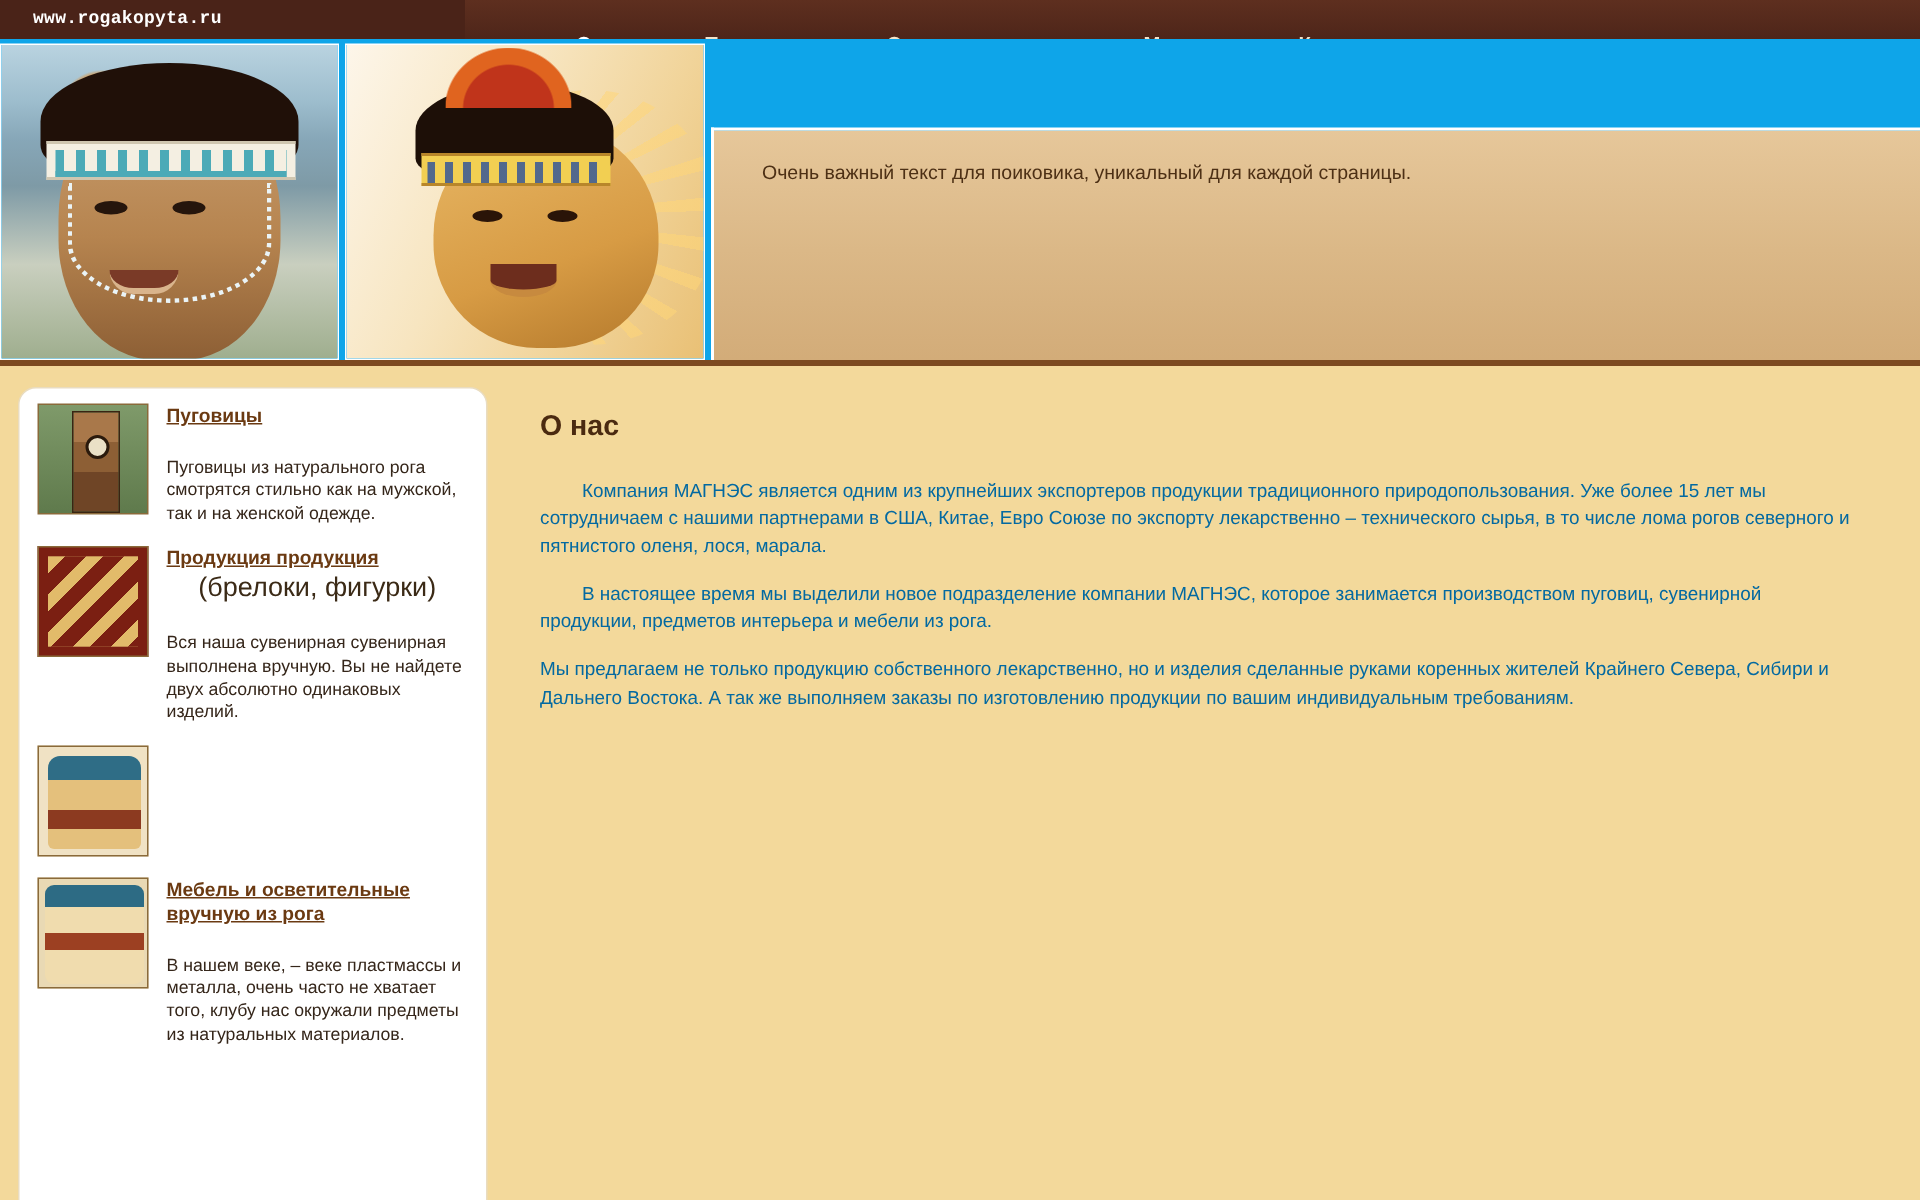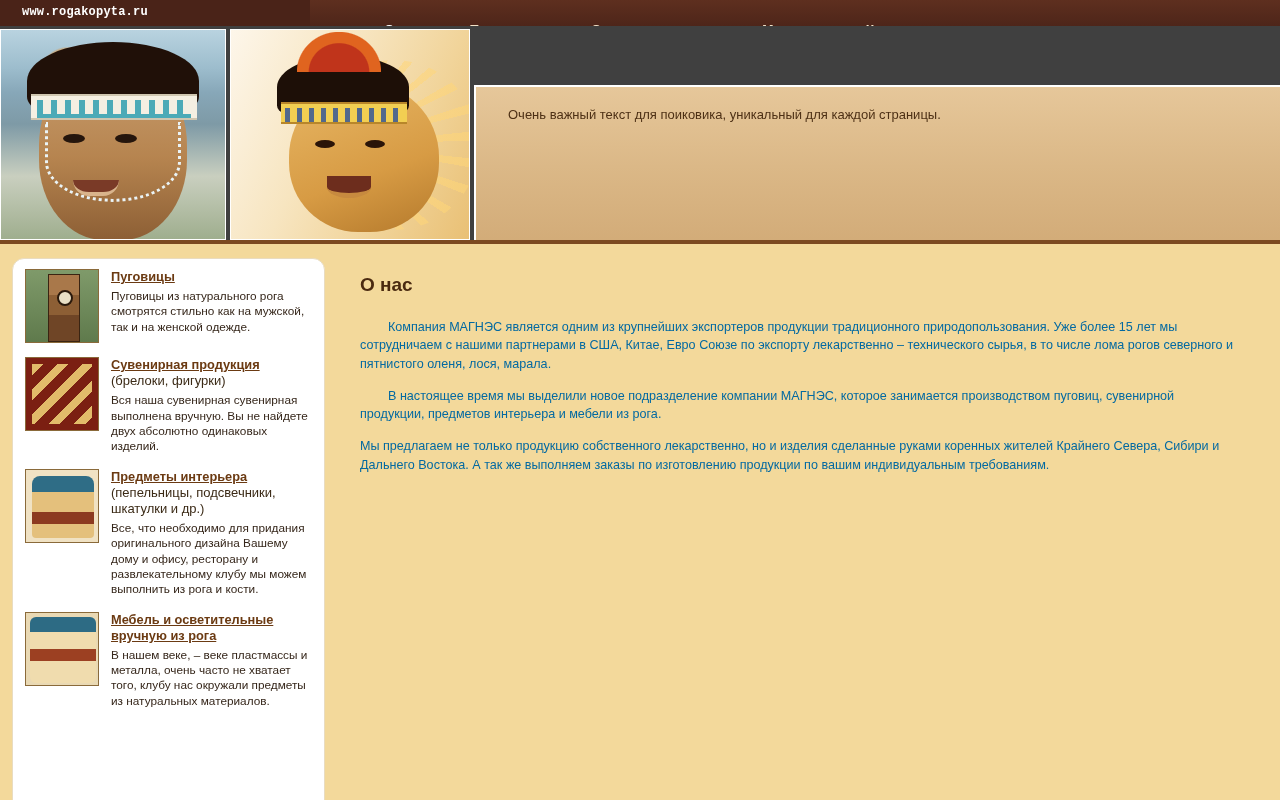--- a/index.html
+++ b/index.html
@@ -57,21 +57,21 @@
   }
   .navitem.active .label {
     text-decoration: underline;
     color: #ffffff;
   }
 
   
   .hero {
     position: absolute; left: 0; top: 26px;
     width: 1280px; height: 214px;
-    background: #404040;
+    background: #0ea5e9;
   }
   .photo {
     position: absolute;
     top: 3px;
     height: 211px;
     overflow: hidden;
     border: 1px solid #ffffff;
   }
   .photo1 { left: 0; width: 226px; }
   .photo2 { left: 230px; width: 240px; }
@@ -287,25 +287,26 @@
   .card-title {
     color: #6b3a12;
     font-size: 12.8px;
     font-weight: bold;
     text-decoration: underline;
     cursor: pointer;
     line-height: 1.25;
   }
   .card-sub {
     color: #3b2a16;
-    font-size: 13px;
+    font-size: 18px;
     line-height: 1.25;
+    text-align: center;
   }
   .card-text {
-    margin-top: 4px;
+    margin-top: 19px;
     color: #35261a;
     font-size: 11.8px;
     line-height: 1.3;
   }
 
   .content {
     position: absolute; left: 360px; top: 30px;
     width: 880px;
   }
   .content h1 {
@@ -390,33 +391,28 @@
       <div class="thumb t1"></div>
       <div class="card-body">
         <div class="card-title">Пуговицы</div>
         <div class="card-text">Пуговицы из натурального рога смотрятся стильно как на мужской, так и на женской одежде.</div>
       </div>
     </div>
 
     <div class="card">
       <div class="thumb t2"></div>
       <div class="card-body">
-        <div class="card-title">Сувенирная продукция</div>
+        <div class="card-title">Продукция продукция</div>
         <div class="card-sub">(брелоки, фигурки)</div>
         <div class="card-text">Вся наша сувенирная сувенирная выполнена вручную. Вы не найдете двух абсолютно одинаковых изделий.</div>
       </div>
     </div>
 
     <div class="card">
       <div class="thumb t3"></div>
-      <div class="card-body">
-        <div class="card-title">Предметы интерьера</div>
-        <div class="card-sub">(пепельницы, подсвечники, шкатулки и др.)</div>
-        <div class="card-text">Все, что необходимо для придания оригинального дизайна Вашему дому и офису, ресторану и развлекательному клубу мы можем выполнить из рога и кости.</div>
-      </div>
     </div>
 
     <div class="card">
       <div class="thumb t4"></div>
       <div class="card-body">
         <div class="card-title">Мебель и осветительные вручную из рога</div>
         <div class="card-text">В нашем веке, – веке пластмассы и металла, очень часто не хватает того, клубу нас окружали предметы из натуральных материалов.</div>
       </div>
     </div>
 

